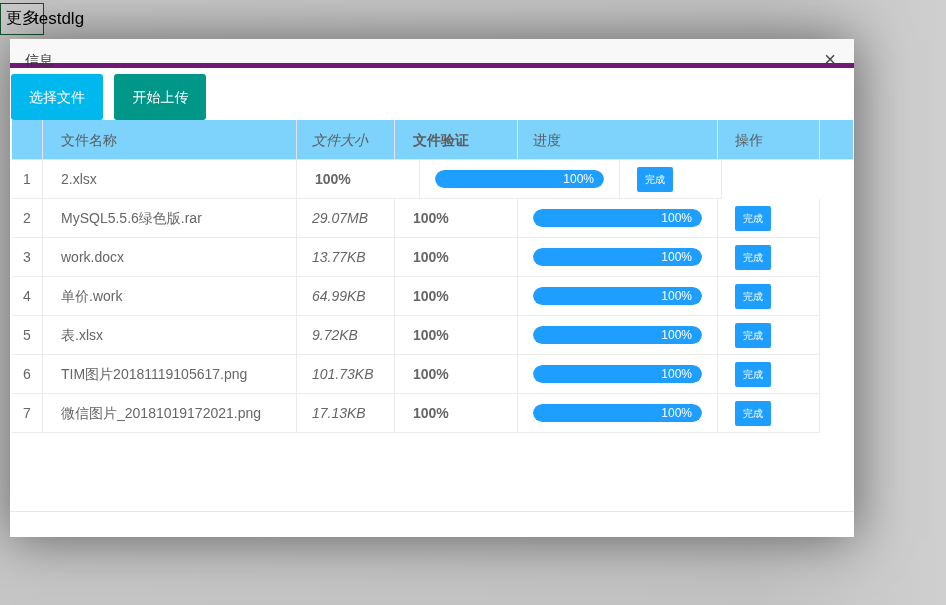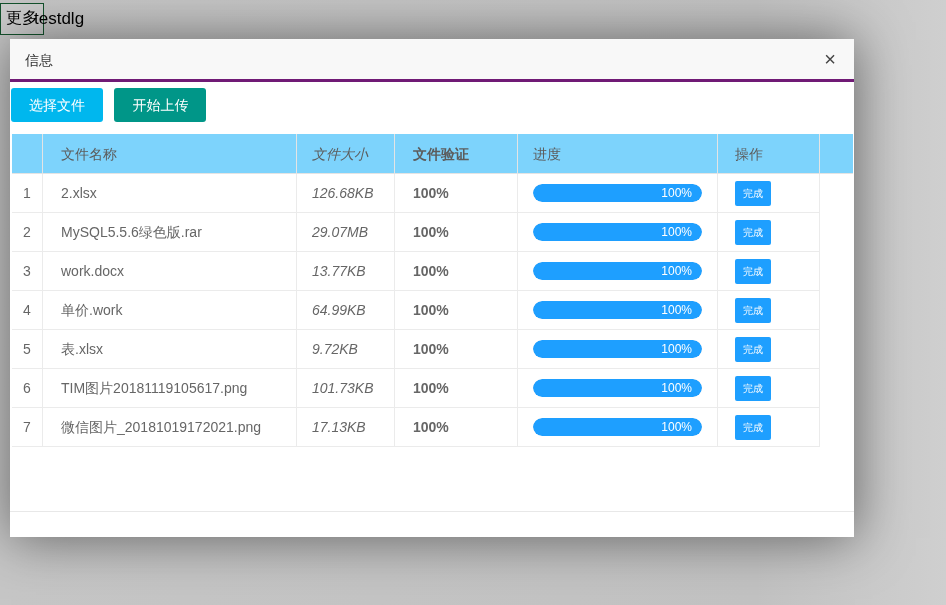--- a/index.html
+++ b/index.html
@@ -28,41 +28,41 @@
   }
 
   
   .dialog {
     position: absolute; left: 10px; top: 39px;
     width: 844px; height: 498px;
     background: #fff;
     box-shadow: 1px 1px 50px rgba(0,0,0,.5);
   }
   .dialog-header {
-    height: 43px;
+    height: 29px;
     background: #f8f8f8;
-    border-bottom: 3px solid #701a75;
+    border-bottom: 5px solid #701a75;
     line-height: 42px;
     padding-left: 15px;
     font-size: 14px; color: #333;
     position: relative;
   }
   .dialog-close {
     position: absolute; right: 12px; top: 0;
     width: 24px; height: 42px; line-height: 40px;
     text-align: center;
     font-size: 20px; color: #444;
     cursor: pointer;
   }
 
   
   .action-bar { padding: 6px 0 0 1px; height: 40px; }
   .btn {
     display: inline-block;
-    height: 34px; line-height: 33px;
+    height: 46px; line-height: 33px;
     padding: 0 18px;
     border: none;
     border-radius: 3px;
     color: #fff; font-size: 14px;
     cursor: pointer;
     vertical-align: top;
     font-family: inherit;
   }
   .btn-choose { background: var(--choose-color, #00b7ee); margin-right: 7px; }
   .btn-upload { background: var(--upload-color, #009688); }
@@ -148,21 +148,20 @@
       <div class="th c-size">文件大小</div>
       <div class="th c-verify">文件验证</div>
       <div class="th c-prog">进度</div>
       <div class="th c-act">操作</div>
       <div class="th h-spacer spacer"></div>
     </div>
     <div class="tbody" id="table-body">
   <div class="tr">
     <div class="td c-idx">1</div>
     <div class="td c-name">2.xlsx</div>
-    <div class="td c-size">126.68KB</div>
     <div class="td c-verify">100%</div>
     <div class="td c-prog">
       <div class="progress-track">
         <div class="progress-fill" style="width: 100%;">100%</div>
       </div>
     </div>
     <div class="td c-act">
       <span class="btn-done">完成</span>
     </div>
   </div>

